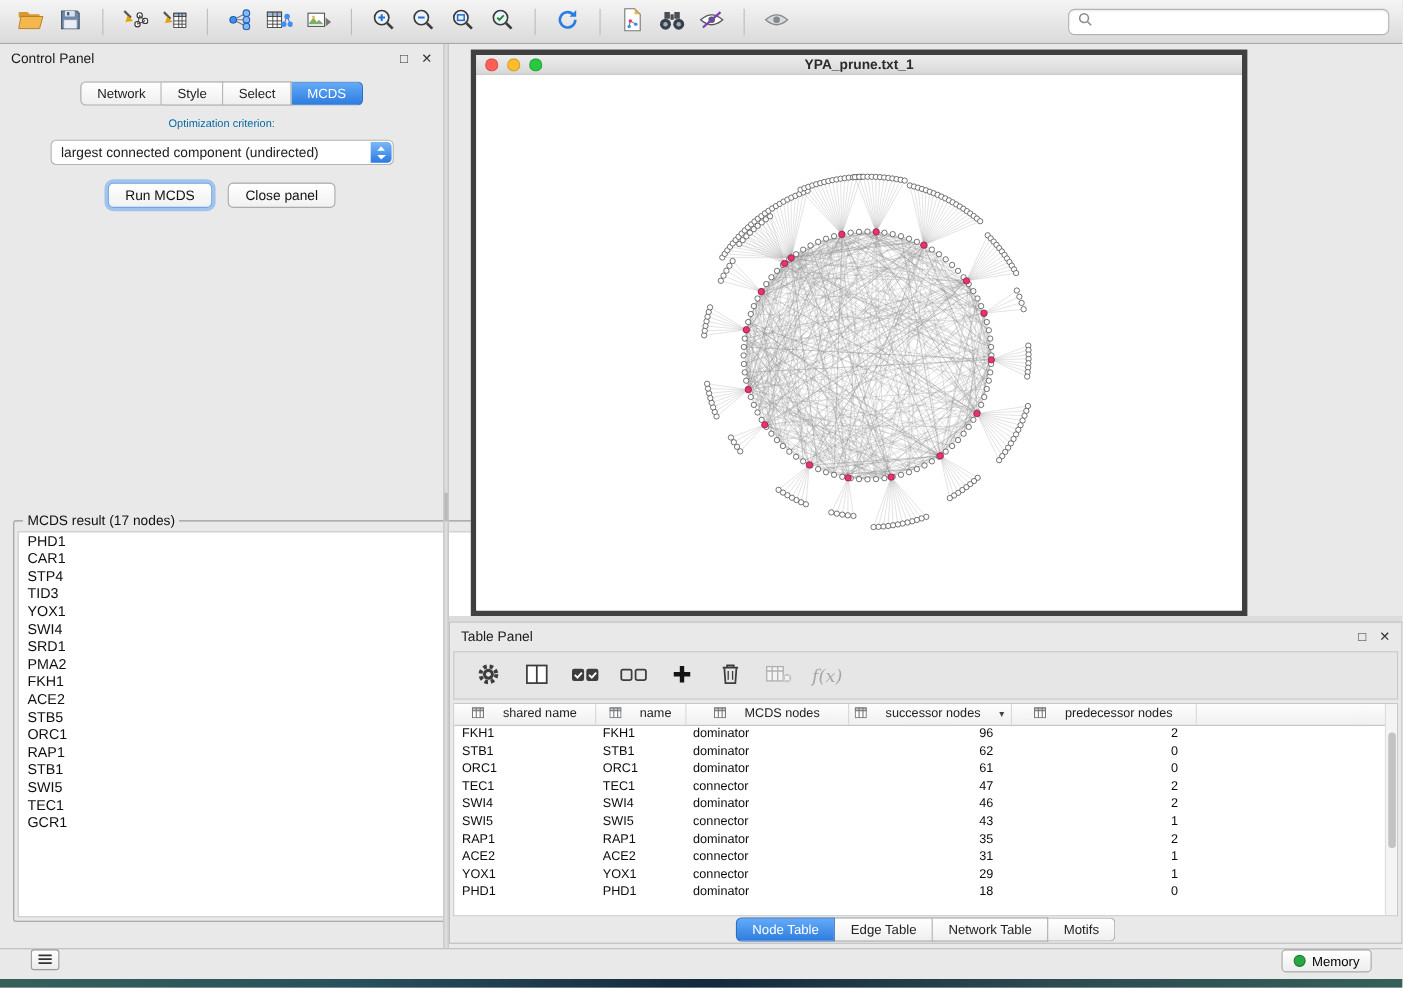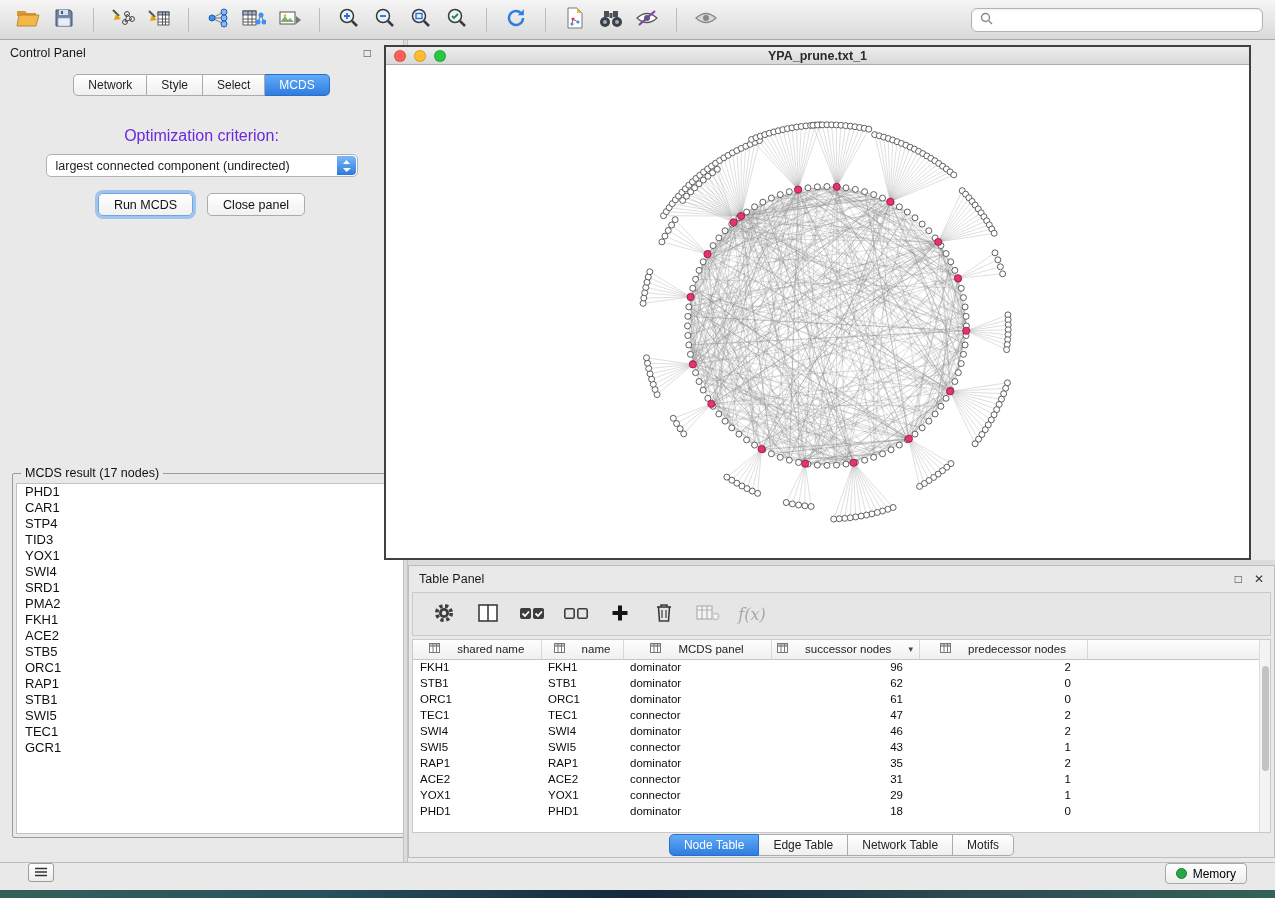--- a/index.html
+++ b/index.html
@@ -16,38 +16,38 @@
   
   #control-panel{position:absolute;top:40px;left:0;width:403px;height:822px;background:#e9e9e9}
   .panel-header{height:26px;display:flex;align-items:center;padding:0 10px;font-size:12.5px;color:#1a1a1a}
   .panel-controls{margin-left:auto;display:flex;gap:12px;font-size:12px;color:#333;align-items:center}
   .panel-ctrl{cursor:default;line-height:1}
   #control-tabs{display:flex;justify-content:center;margin-top:8px}
   .seg-tab{height:22px;padding:0 14px;font-size:12px;background:linear-gradient(#ffffff,#efefef);border:1px solid #ababab;border-left:none;color:#222;cursor:default}
   .seg-tab:first-child{border-left:1px solid #ababab;border-radius:5px 0 0 5px}
   .seg-tab:last-child{border-radius:0 5px 5px 0}
   .seg-tab.active{background:linear-gradient(#63aaf8,#2e7ddf);color:#fff;border-color:#2a6fc4}
-  #opt-label{text-align:center;font-size:16px;margin-top:31px;color:#6d28d9}
+  #opt-label{text-align:center;font-size:10px;margin-top:11px;color:#0369a1}
   #opt-select{margin:9px auto 16px;width:312px;height:23px;background:#fff;border:1px solid #b3b3b3;border-radius:5px;position:relative;display:flex;align-items:center;font-size:12.5px;padding-left:9px;cursor:default}
   #opt-stepper{position:absolute;right:1px;top:1px;bottom:1px;width:19px;border-radius:0 4px 4px 0;background:linear-gradient(#7db8f8,#2a79e0);display:flex;align-items:center;justify-content:center}
   .btn-row{display:flex;justify-content:center;gap:14px;margin-top:1px}
   .mac-btn{height:23px;padding:0 15px;font-size:12.5px;background:linear-gradient(#ffffff,#f1f1f1);border:1px solid #ababab;border-radius:5px;color:#111;cursor:default}
   .mac-btn.focused{box-shadow:0 0 0 3px rgba(100,165,240,.55);border-color:#6ca6e8}
   #mcds-fieldset{position:absolute;left:12px;top:426px;width:428px;height:372px;border:1px solid #9b9b9b;border-radius:2px;padding:3px;background:#e9e9e9}
   #mcds-fieldset legend{font-size:12.5px;padding:0 4px;margin-left:5px;color:#111}
   #mcds-list{background:#fff;border:1px solid #c2c2c2;width:100%;height:100%;overflow:hidden;font-size:13px}
   .mcds-item{padding:0 8px;line-height:16px;color:#101010}
 
   
   #v-splitter{position:absolute;left:403px;top:40px;width:5px;height:822px;background:#dcdcdc;border-left:1px solid #c2c2c2;border-right:1px solid #c2c2c2}
   #v-splitter .notch{position:absolute;top:408px;left:0;width:3px;height:26px;background:#b8b8b8}
   #h-splitter{position:absolute;left:408px;top:560px;width:867px;height:5px;background:#dcdcdc}
 
   
-  #network-window{position:absolute;left:384px;top:45px;width:867px;height:515px;border:2px solid #404040;background:#fff}
+  #network-window{position:absolute;left:428px;top:45px;width:706px;height:515px;border:5px solid #404040;background:#fff}
   #network-titlebar{height:18px;background:linear-gradient(#ededed,#d8d8d8);border-bottom:1px solid #aeaeae;position:relative;display:flex;align-items:center;justify-content:center;font-size:12.5px;font-weight:bold;color:#2b2b2b}
   .traffic{position:absolute;left:8px;top:3px;display:flex;gap:8px}
   .light{width:12px;height:12px;border-radius:50%;border:1px solid rgba(0,0,0,.15)}
   .light.red{background:#ff5f57}.light.yellow{background:#febc2e}.light.green{background:#28c840}
   #network-canvas{position:absolute;top:18px;left:0;right:0;bottom:0;background:#fff}
   #network-canvas svg{display:block;width:100%;height:100%}
 
   
   #table-panel{position:absolute;left:408px;top:565px;width:867px;height:293px;background:#e9e9e9;border:1px solid #bdbdbd}
   #table-toolbar{position:absolute;left:3px;right:3px;top:26px;height:44px;background:#e6e6e6;border:1px solid #c9c9c9;display:flex;align-items:center;gap:10px;padding:0 14px}
@@ -1363,21 +1363,21 @@
                 </span>
               </th>
               <th>
                 <span class="thflex">
                   <span><svg width="11" height="10" viewBox="0 0 11 10">
                       <rect x="0.5" y="0.5" width="10" height="9" fill="#fff" stroke="#777"></rect>
                       <rect x="0.5" y="0.5" width="10" height="2.6" fill="#b9c6d8" stroke="#777"></rect>
                       <line x1="4" y1="0.5" x2="4" y2="9.5" stroke="#777"></line>
                       <line x1="7.5" y1="0.5" x2="7.5" y2="9.5" stroke="#777"></line>
                     </svg></span>
-                  <span>MCDS panel</span>
+                  <span>MCDS nodes</span>
                 </span>
               </th>
               <th>
                 <span class="thflex">
                   <span><svg width="11" height="10" viewBox="0 0 11 10">
                       <rect x="0.5" y="0.5" width="10" height="9" fill="#fff" stroke="#777"></rect>
                       <rect x="0.5" y="0.5" width="10" height="2.6" fill="#b9c6d8" stroke="#777"></rect>
                       <line x1="4" y1="0.5" x2="4" y2="9.5" stroke="#777"></line>
                       <line x1="7.5" y1="0.5" x2="7.5" y2="9.5" stroke="#777"></line>
                     </svg></span>

